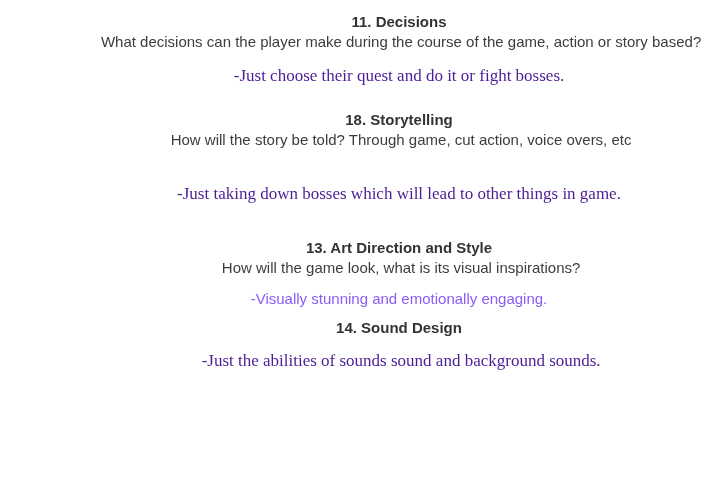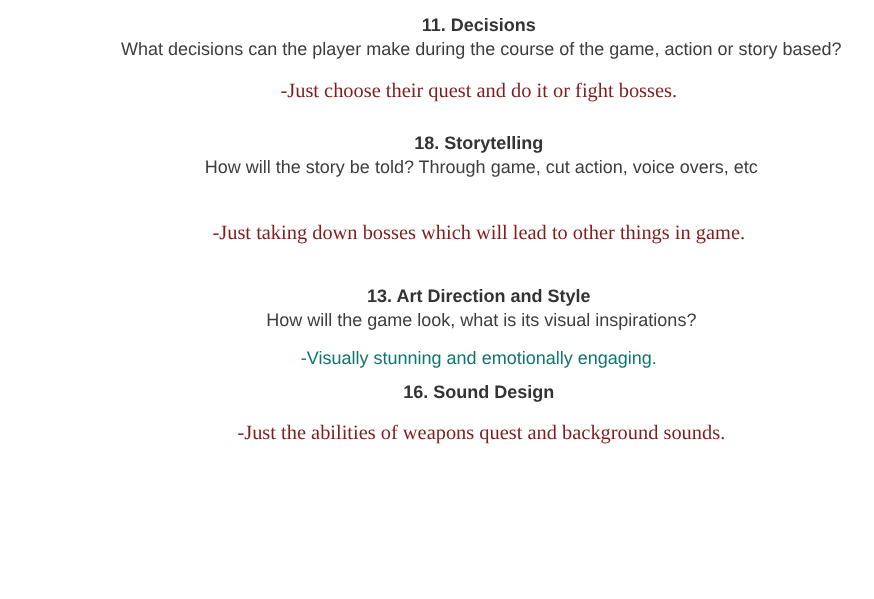--- a/index.html
+++ b/index.html
@@ -35,29 +35,29 @@
     line-height: 20px;
     font-weight: normal;
     color: #3d3d3d;
     margin: 0;
     white-space: pre-wrap;
   }
   .answer-serif {
     font-family: "Liberation Serif", serif;
     font-size: 17px;
     line-height: 22px;
-    color: #7f1d1d;
+    color: #4c1d95;
     margin: 0;
     white-space: pre-wrap;
   }
   .answer-sans {
     font-family: "Liberation Sans", sans-serif;
     font-size: 15px;
     line-height: 20px;
-    color: #0f766e;
+    color: #8b5cf6;
     margin: 0;
     white-space: pre-wrap;
   }
   
   .mt9  { margin-top: 9px; }
   .mt10 { }
   .mt11 { margin-top: 11px; }
   .mt12 { margin-top: 12px; }
   .mt13 { margin-top: 13px; }
   .mt19 { margin-top: 33px; }
@@ -80,17 +80,17 @@
     <p class="answer-serif mt19">-Just taking down bosses which will lead to other things in game.</p>
   </section>
 
   <section class="doc-section">
     <h3 class="heading mt19">13. Art Direction and Style</h3>
     <p class="question mt10"> How will the game look, what is its visual inspirations?</p>
     <p class="answer-sans mt11">-Visually stunning and emotionally engaging.</p>
   </section>
 
   <section class="doc-section">
-    <h3 class="heading mt9">16. Sound Design</h3>
-    <p class="answer-serif mt12"> -Just the abilities of weapons quest and background sounds.</p>
+    <h3 class="heading mt9">14. Sound Design</h3>
+    <p class="answer-serif mt12"> -Just the abilities of sounds sound and background sounds.</p>
   </section>
 
 </div>
 
 </body></html>

